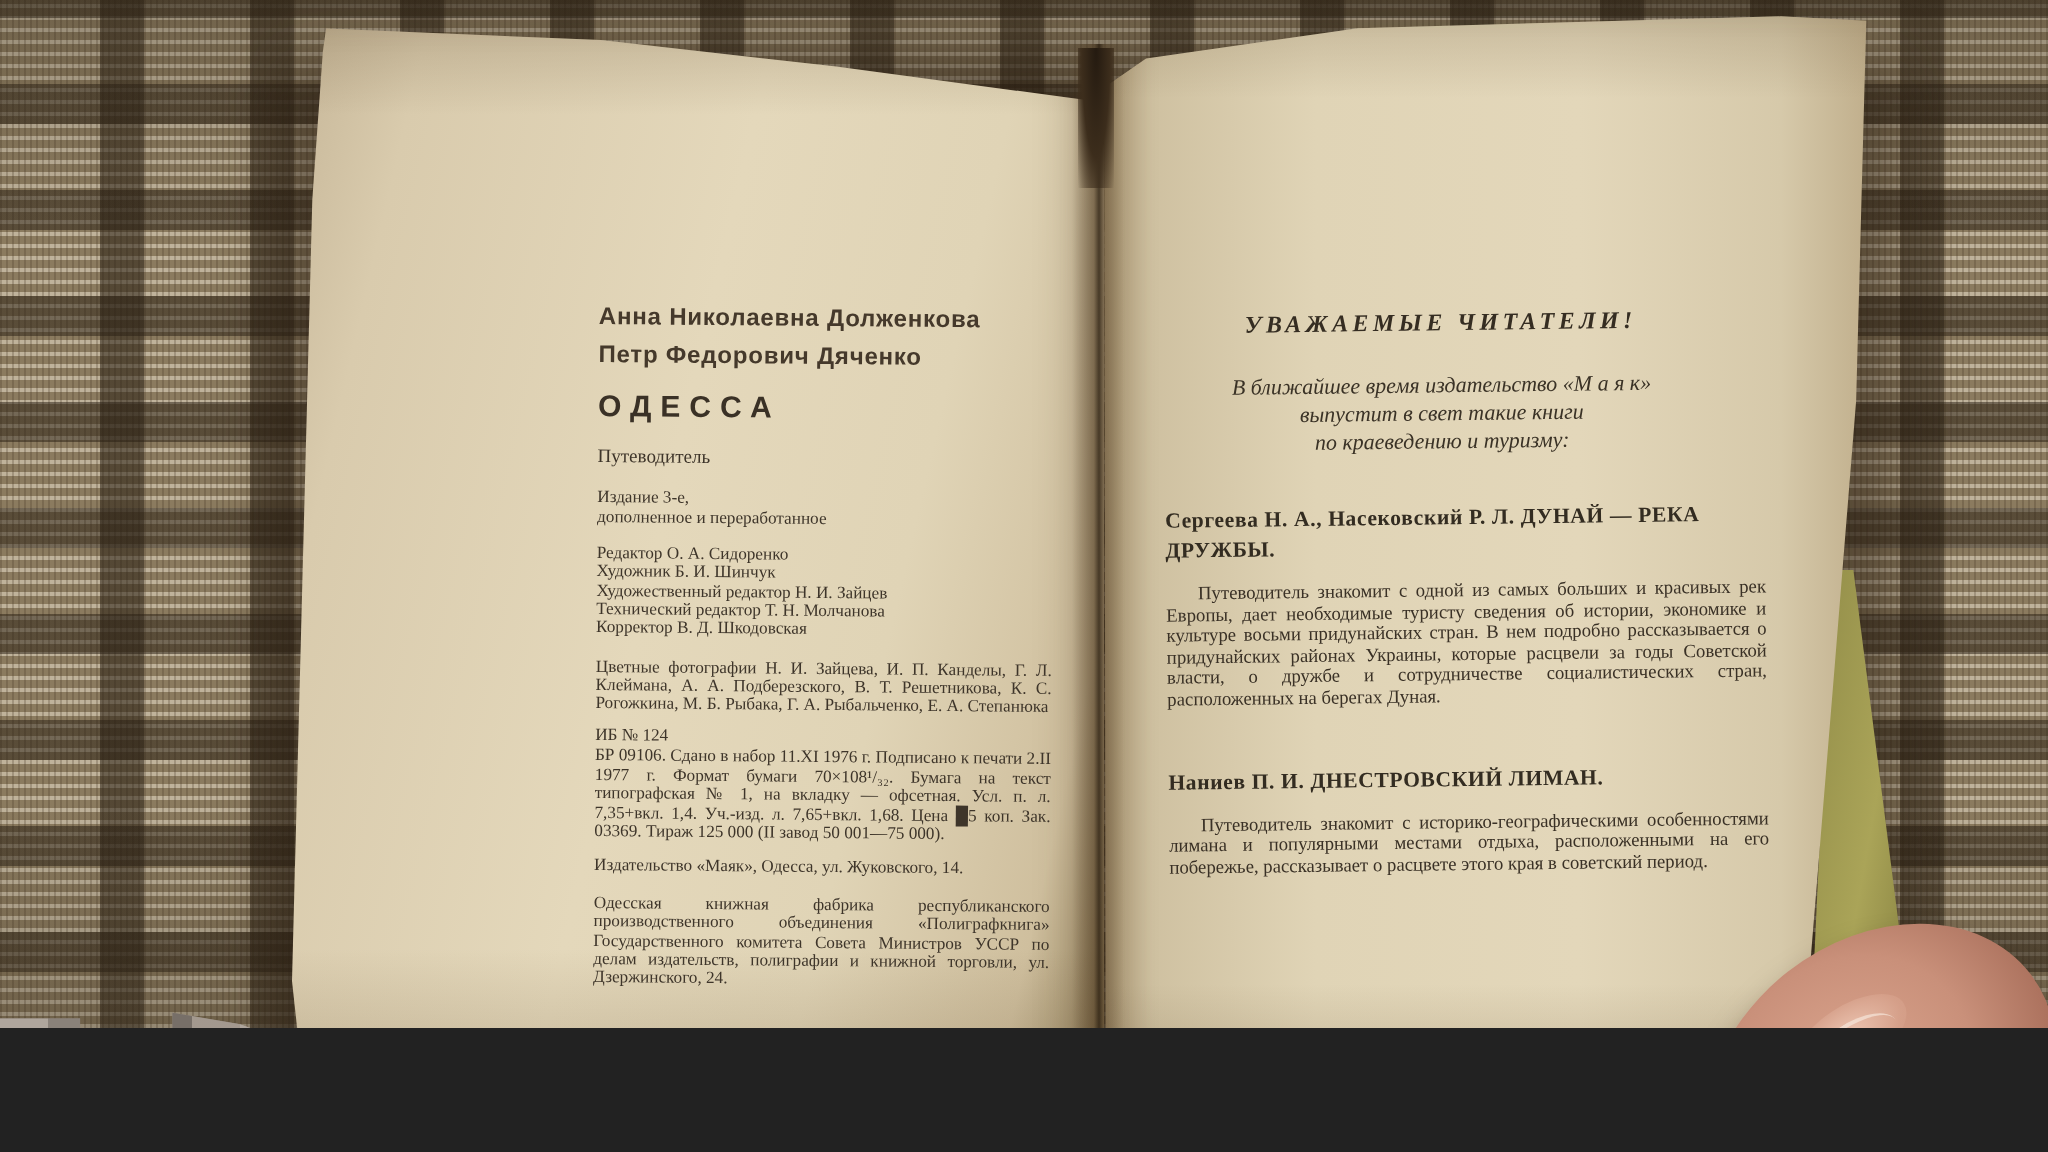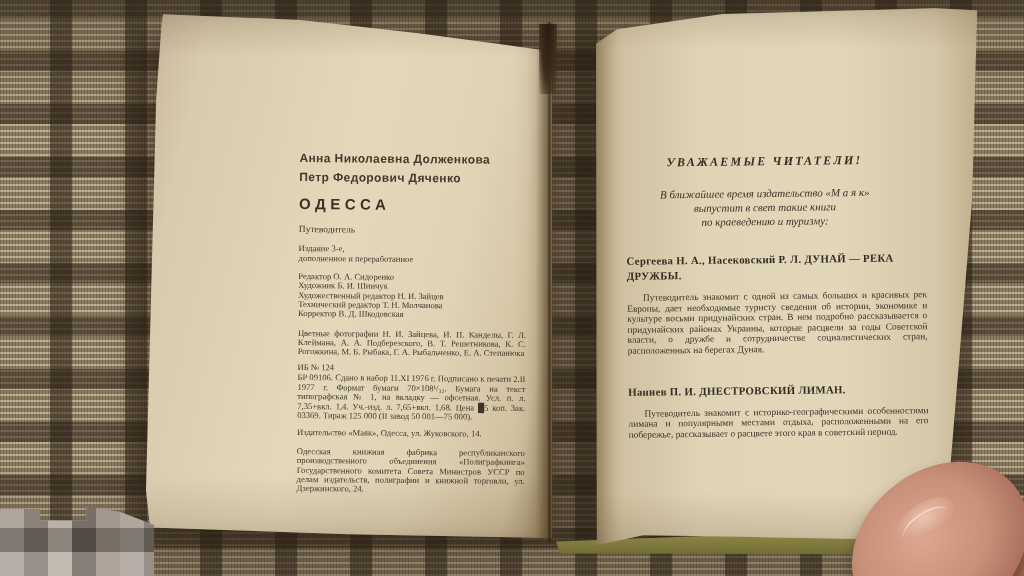--- a/index.html
+++ b/index.html
@@ -1,16 +1,16 @@
 <!DOCTYPE html>
 <html><head>
 <meta charset="utf-8">
 <style>
   html,body{margin:0;padding:0;background:#222;}
-  .stage{position:relative;width:1024px;height:576px;overflow:hidden;
+  .stage{position:relative;width:1024px;height:514px;overflow:hidden;
          font-family:"Liberation Serif",serif;background:#fca5a5;}
 
   
   .mat{position:absolute;inset:0;background-color:#8b7b5f;
     background-image:
       linear-gradient(180deg, rgba(46,36,22,.28) 0%, rgba(46,36,22,0) 22%, rgba(46,36,22,0) 78%, rgba(46,36,22,.30) 100%),
       repeating-linear-gradient(90deg, rgba(40,30,18,0) 0 50px, rgba(40,30,18,.55) 50px 72px, rgba(40,30,18,0) 72px 75px),
       repeating-linear-gradient(0deg, rgba(40,30,18,0) 0 28px, rgba(40,30,18,.50) 28px 48px, rgba(40,30,18,0) 48px 53px),
       repeating-linear-gradient(90deg, rgba(70,54,36,.25) 0 1px, rgba(0,0,0,0) 1px 3px),
       repeating-linear-gradient(0deg, rgba(234,224,204,.55) 0 2px, rgba(0,0,0,0) 2px 6px);}
@@ -31,21 +31,21 @@
     background:
       linear-gradient(180deg, rgba(120,100,70,.28) 0%, rgba(120,100,70,0) 9%, rgba(120,100,70,0) 88%, rgba(120,100,70,.25) 100%),
       linear-gradient(103deg,#c6b698 0%,#d9cbad 13%,#e4d8bb 46%,#e0d4b6 70%,#cfbf9e 90%,#a08f6a 99%);
     clip-path:polygon(4.2% .8%,38% 1.9%,67% 4.4%,98% 7.6%,100% 12%,100% 100%,50% 99.3%,1% 98%,0% 91%,2.5% 17%,3.8% 3%);
     box-shadow:inset -20px 0 22px -10px rgba(86,64,36,.55);}
   .page-right{left:549px;top:6px;width:388px;height:540px;
     background:
       linear-gradient(180deg, rgba(120,100,70,.25) 0%, rgba(120,100,70,0) 8%, rgba(120,100,70,0) 90%, rgba(120,100,70,.28) 100%),
       linear-gradient(90deg,#b19e7a 0%,#cfc1a1 7%,#e0d4b6 28%,#e3d7ba 62%,#d6c9aa 88%,#bfad8a 100%);
     clip-path:polygon(.8% 7%,6.2% 4.3%,33.5% 1.5%,88% .4%,99% .8%,97.7% 36%,95% 60%,91.8% 88%,90.5% 99%,39% 98.3%,13% 98%,1% 99.8%);
-    box-shadow:inset 18px 0 20px -10px rgba(86,64,36,.45);margin-left:44px;}
+    box-shadow:inset 18px 0 20px -10px rgba(86,64,36,.45);}
 
   .gutter{position:absolute;left:536px;top:22px;width:26px;height:520px;
     background:linear-gradient(90deg,rgba(80,60,35,0) 0%,rgba(80,60,35,.45) 42%,rgba(40,28,14,.75) 52%,rgba(80,60,35,.30) 62%,rgba(80,60,35,0) 100%);}
   .spine-notch{position:absolute;left:539px;top:24px;width:18px;height:70px;
     background:radial-gradient(ellipse at 50% 0%,#241a10 0%,#3c2d1c 55%,rgba(60,45,28,0) 100%);}
 
   
   .lp-text{position:absolute;left:152px;top:140px;width:228px;transform:rotate(.5deg);
     color:#3e352a;}
   .lp-authors{font-family:"Liberation Sans",sans-serif;font-weight:600;

